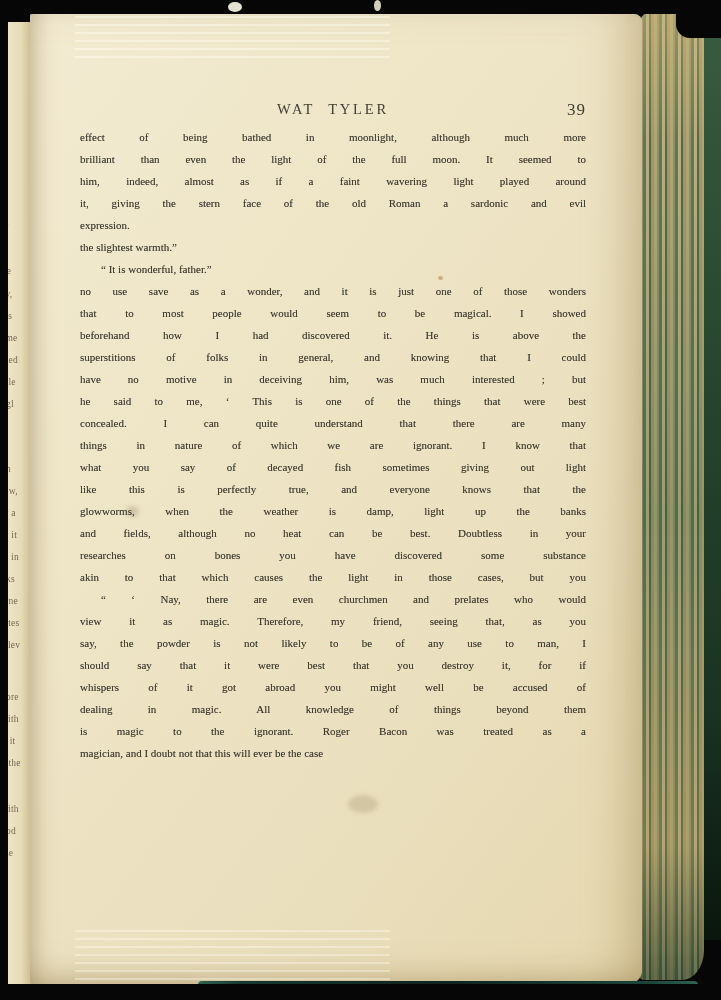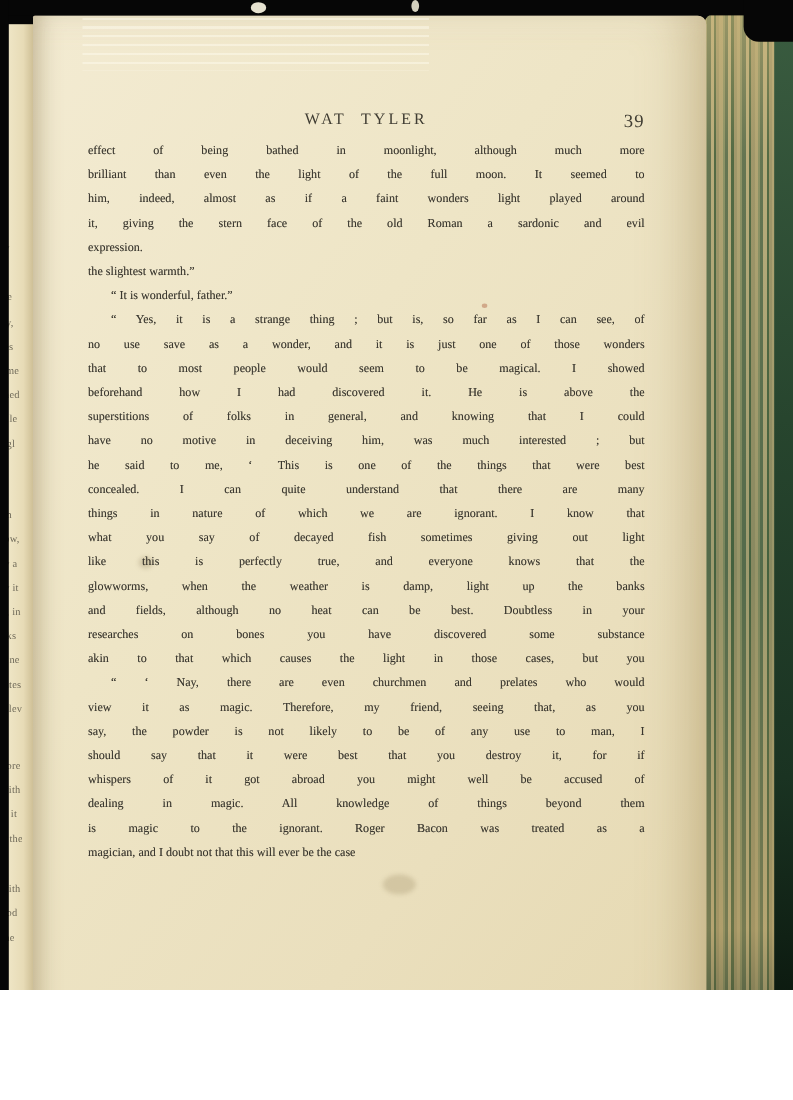--- a/index.html
+++ b/index.html
@@ -1,17 +1,17 @@
 <!DOCTYPE html>
 <html><head>
 <meta charset="utf-8">
 <style>
   html,body{margin:0;padding:0;}
   #stage{
-    position:relative; width:721px; height:900px; overflow:hidden;
+    position:relative; width:721px; height:1000px; overflow:hidden;
     background:#060606;
     font-family:"Liberation Serif","DejaVu Serif",serif;
   }
   
   .cover-green{
     position:absolute; left:697px; top:8px; width:24px; height:932px;
     background:linear-gradient(180deg,#3a5c40,#27452e 40%,#1a3322 75%,#0a160d);
   }
   .fore-edge{
     position:absolute; left:638px; top:12px; width:66px; height:968px;
@@ -106,26 +106,25 @@
     <div class="speck-red"></div>
 
     <div class="running-head">
       <div class="head-title">WAT TYLER</div>
       <div class="head-folio">39</div>
     </div>
 
     <div class="body-text">
         <div class="line">effect of being bathed in moonlight, although much more</div>
         <div class="line">brilliant than even the light of the full moon.  It seemed to</div>
-        <div class="line">him, indeed, almost as if a faint wonders light played around</div>
+        <div class="line">him, indeed, almost as if a faint wavering light played around</div>
         <div class="line">it, giving the stern face of the old Roman a sardonic and evil</div>
         <div class="line last">expression.</div>
         <div class="line last">the slightest warmth.”</div>
         <div class="line last indent">“ It is wonderful, father.”</div>
-        <div class="line indent">“ Yes, it is a strange thing ; but is, so far as I can see, of</div>
         <div class="line">no use save as a wonder, and it is just one of those wonders</div>
         <div class="line">that to most people would seem to be magical.  I showed</div>
         <div class="line">beforehand how I had discovered it.  He is above the</div>
         <div class="line">superstitions of folks in general, and knowing that I could</div>
         <div class="line">have no motive in deceiving him, was much interested ; but</div>
         <div class="line">he said to me, ‘ This is one of the things that were best</div>
         <div class="line">concealed.  I can quite understand that there are many</div>
         <div class="line">things in nature of which we are ignorant.  I know that</div>
         <div class="line">what you say of decayed fish sometimes giving out light</div>
         <div class="line">like this is perfectly true, and everyone knows that the</div>

